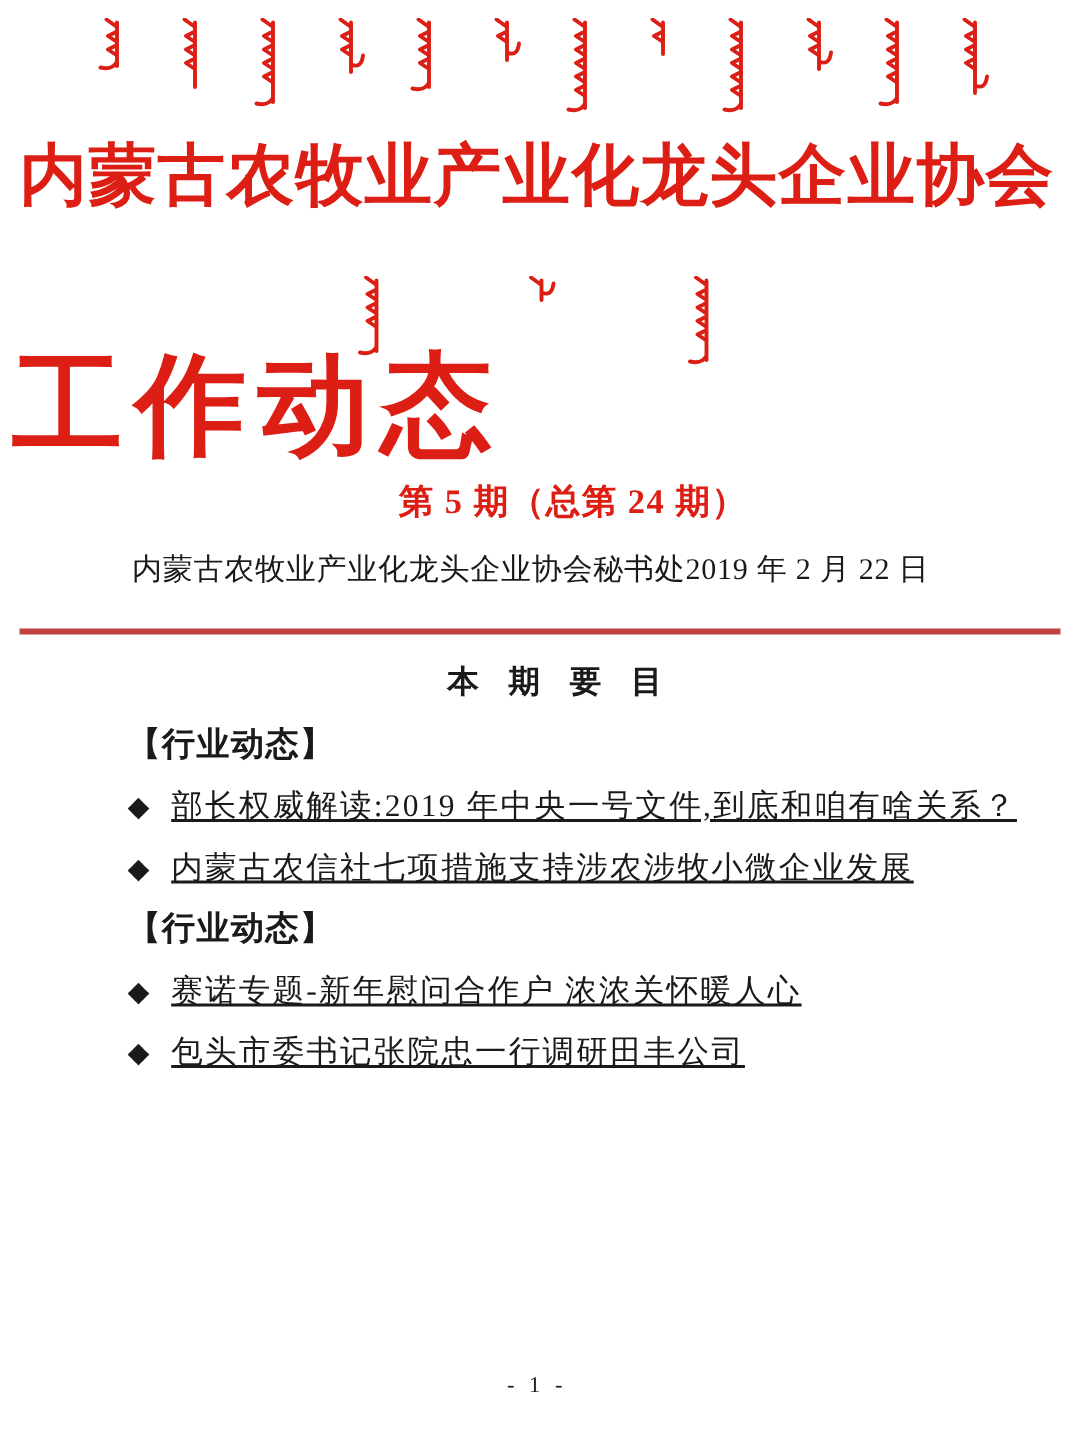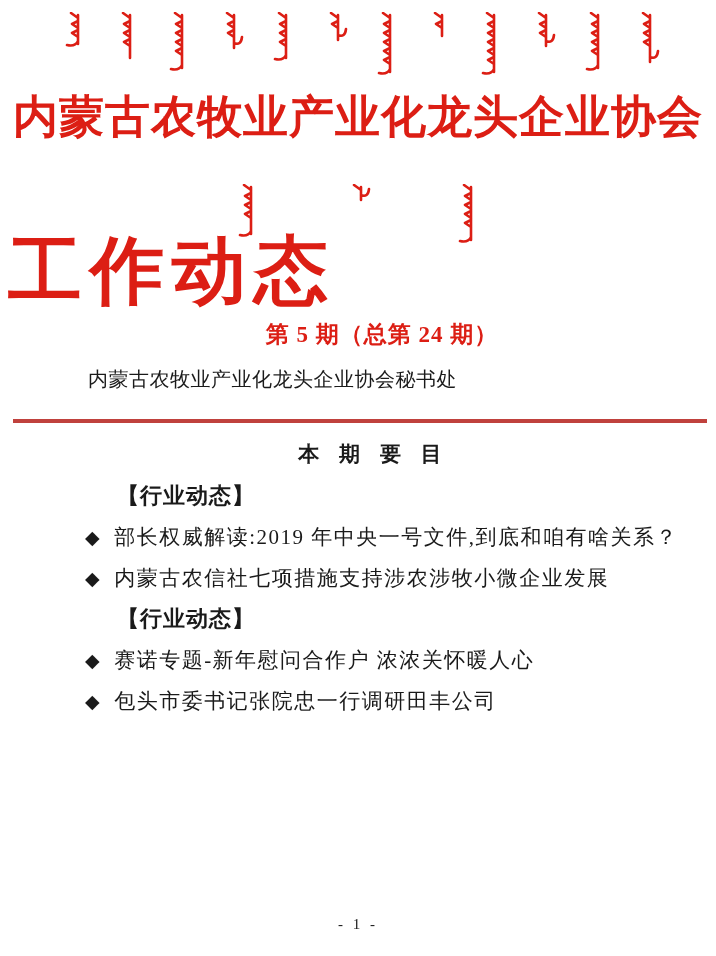--- a/index.html
+++ b/index.html
@@ -48,26 +48,27 @@
     text-align:center;
     font-family:"Liberation Sans","DejaVu Sans",sans-serif;
     font-size:21px;font-weight:bold;letter-spacing:7px;text-indent:7px;
     color:var(--ink);
     padding-left:12px;
   }
   .toc{position:absolute;top:479px;left:85px;right:35px;}
   .toc-section-title{
     font-family:"Liberation Sans","DejaVu Sans",sans-serif;
     font-size:22px;font-weight:bold;color:var(--ink);
-    height:41px;line-height:34px;letter-spacing:1px;margin-left:32px;
+    height:41px;line-height:34px;letter-spacing:1px;
   }
   .toc-item{
     height:41px;line-height:34px;
     font-size:21px;color:var(--ink);letter-spacing:1.5px;
     white-space:nowrap;
+    text-decoration:underline;
   }
   .diamond{
     display:inline-block;margin-right:13px;
     font-size:19px;color:var(--ink);
     font-family:"DejaVu Sans",sans-serif;
   }
   .page-number{
     position:absolute;top:916px;left:0;width:100%;
     text-align:center;font-size:15px;letter-spacing:3px;
     color:var(--ink);
@@ -130,20 +131,21 @@
         <path d="M 16 3 L 16 56 M 16 6 L 9 1 M 16 9 L 10 12 L 16 16 M 16 18 L 10 21 L 16 25 M 16 27 L 10 30 L 16 34 M 16 36 L 10 39 L 16 43 M 16 53 Q 13 59 5 57" fill="none" stroke="#dc1e14" stroke-width="2.6" stroke-linecap="round" stroke-linejoin="round"></path>
       </svg>
     </div>
 
   <div class="bulletin-title">工作动态</div>
 
   <div class="issue-line">第 5 期（总第 24 期）</div>
 
   <div class="pub-row">
     <span>内蒙古农牧业产业化龙头企业协会秘书处</span>
+    <span>2019 年 2 月 22 日</span>
   </div>
 
   <div class="red-rule"></div>
 
   <div class="toc-heading">本 期 要 目</div>
 
   <div class="toc">
 
     <div class="toc-section-title">【行业动态】</div>
 

